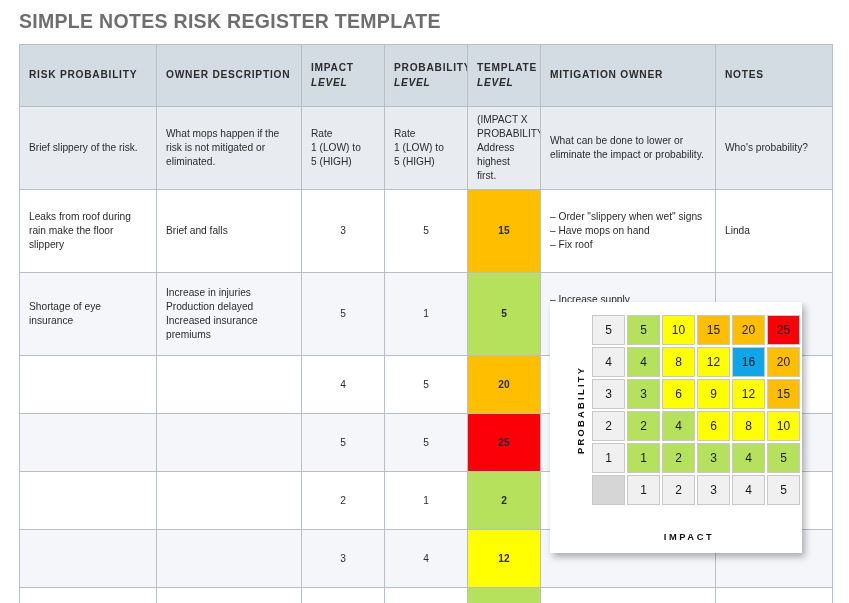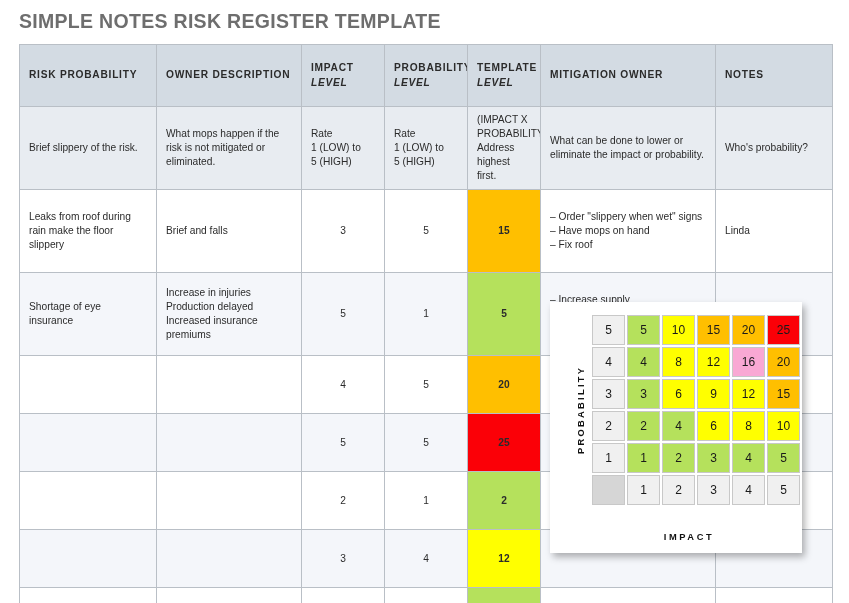--- a/index.html
+++ b/index.html
@@ -282,21 +282,21 @@
             <td style="background: rgb(255, 255, 0);">10</td>
             <td style="background: rgb(255, 191, 0);">15</td>
             <td style="background: rgb(255, 191, 0);">20</td>
             <td style="background: rgb(251, 0, 7);">25</td>
           </tr>
           <tr>
             <td class="axis-cell">4</td>
             <td style="background: rgb(181, 225, 92);">4</td>
             <td style="background: rgb(255, 255, 0);">8</td>
             <td style="background: rgb(255, 255, 0);">12</td>
-            <td style="background: #f9a8d4;">16</td>
+            <td style="background: #0ea5e9;">16</td>
             <td style="background: rgb(255, 191, 0);">20</td>
           </tr>
           <tr>
             <td class="axis-cell">3</td>
             <td style="background: rgb(181, 225, 92);">3</td>
             <td style="background: rgb(255, 255, 0);">6</td>
             <td style="background: rgb(255, 255, 0);">9</td>
             <td style="background: rgb(255, 255, 0);">12</td>
             <td style="background: rgb(255, 191, 0);">15</td>
           </tr>

